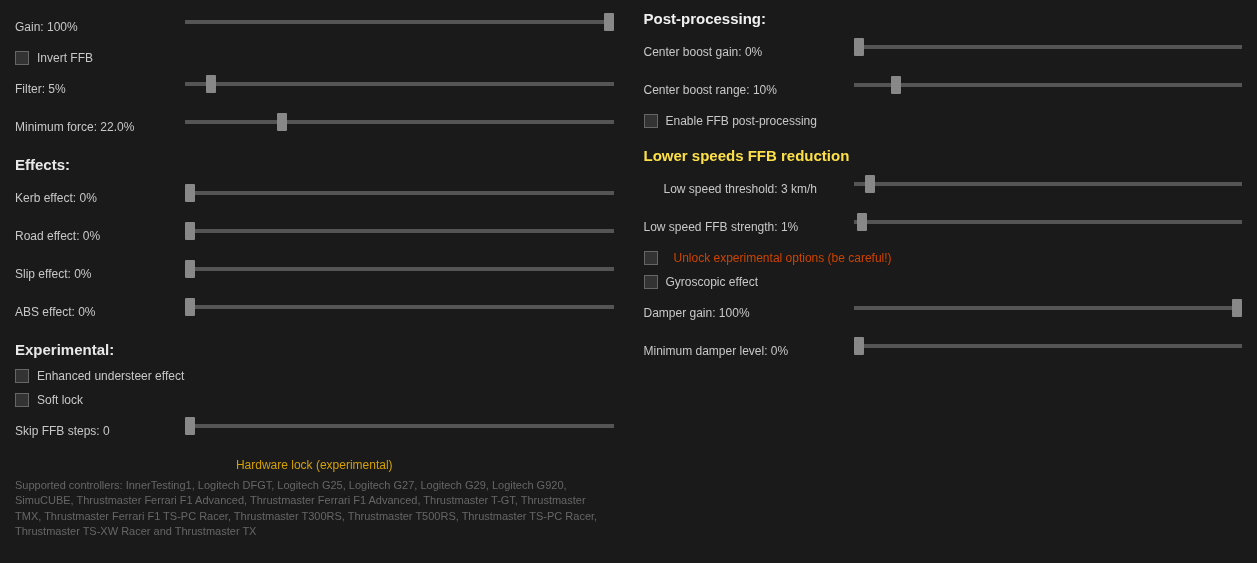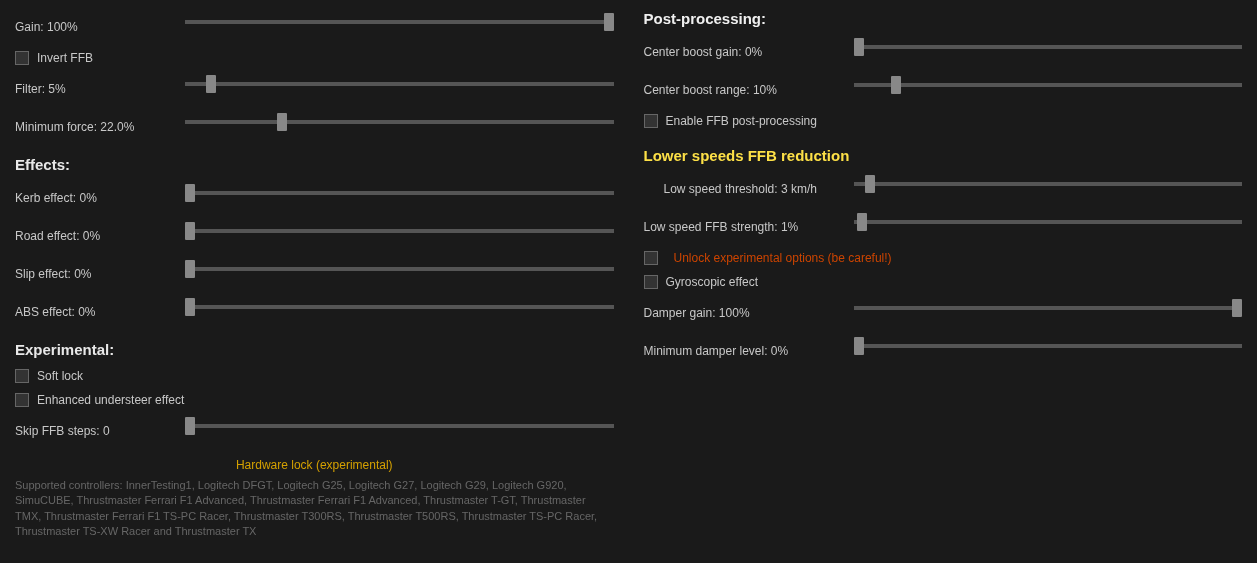--- a/index.html
+++ b/index.html
@@ -204,26 +204,26 @@
       <span class="slider-label">ABS effect: 0%</span>
       <div class="slider-container">
         <input type="range" min="0" max="100" value="0" style="">
       </div>
     </div>
 
     <div class="section-title">Experimental:</div>
 
     <div class="checkbox-row">
       <input type="checkbox" style="">
+      <span class="checkbox-label">Enhanced understeer effect</span>
+    </div>
+
+    <div class="checkbox-row">
+      <input type="checkbox" style="">
       <span class="checkbox-label">Soft lock</span>
-    </div>
-
-    <div class="checkbox-row">
-      <input type="checkbox" style="">
-      <span class="checkbox-label">Enhanced understeer effect</span>
     </div>
 
     <div class="slider-row">
       <span class="slider-label">Skip FFB steps: 0</span>
       <div class="slider-container">
         <input type="range" min="0" max="10" value="0" style="">
       </div>
     </div>
 
     <div class="hardware-lock">Hardware lock (experimental)</div>

